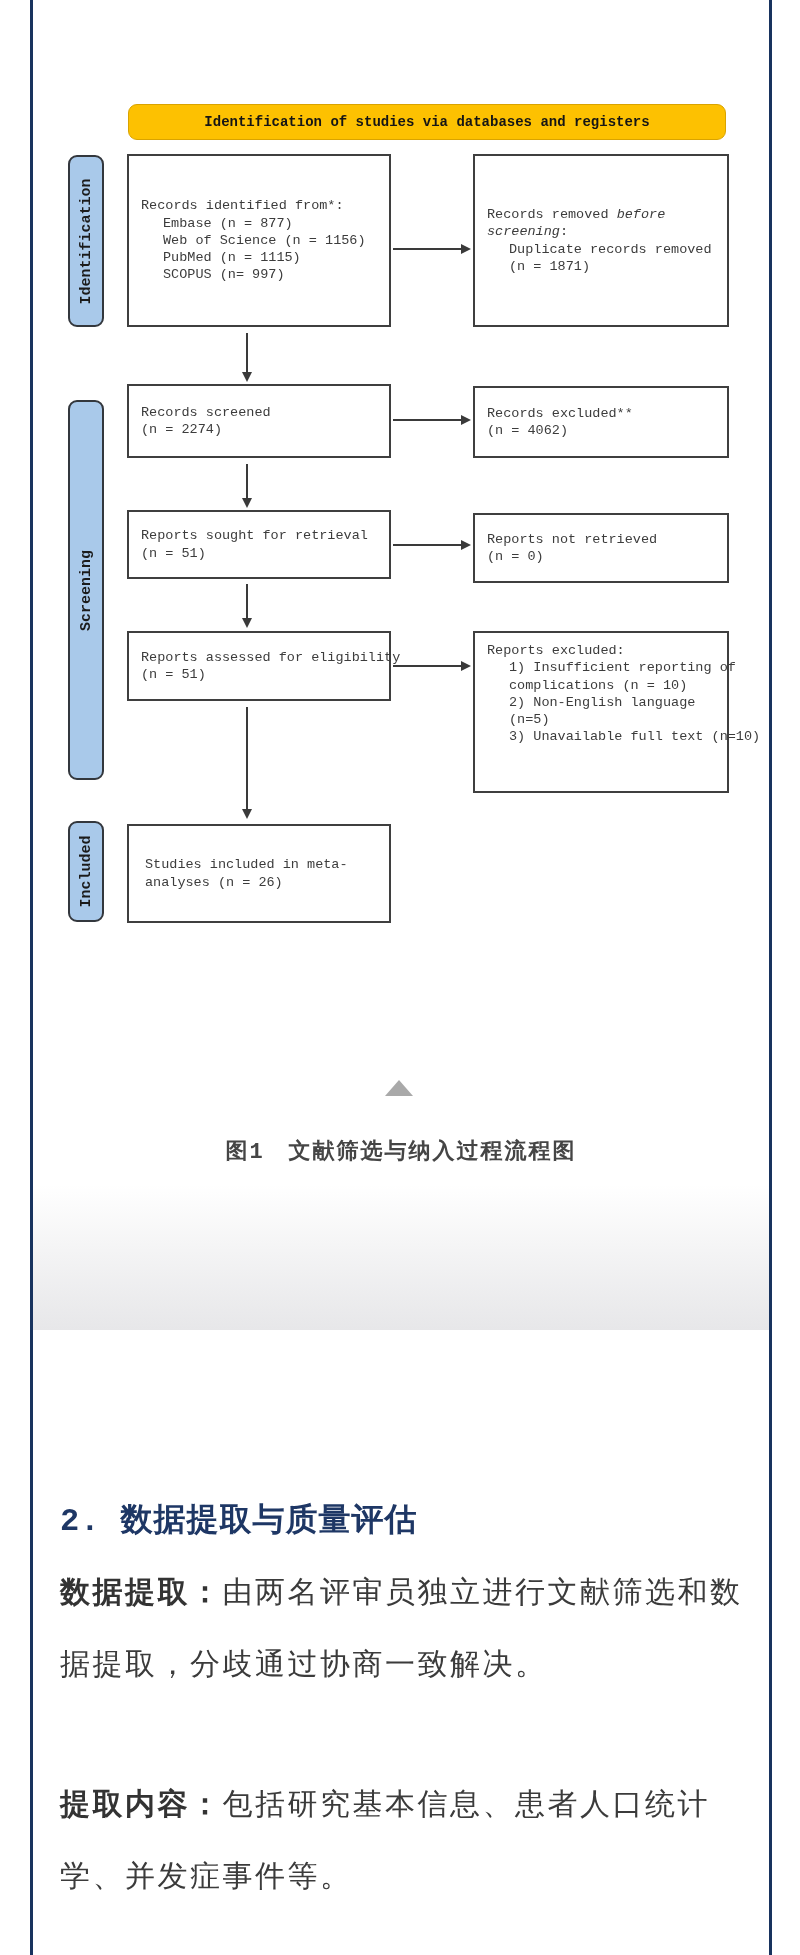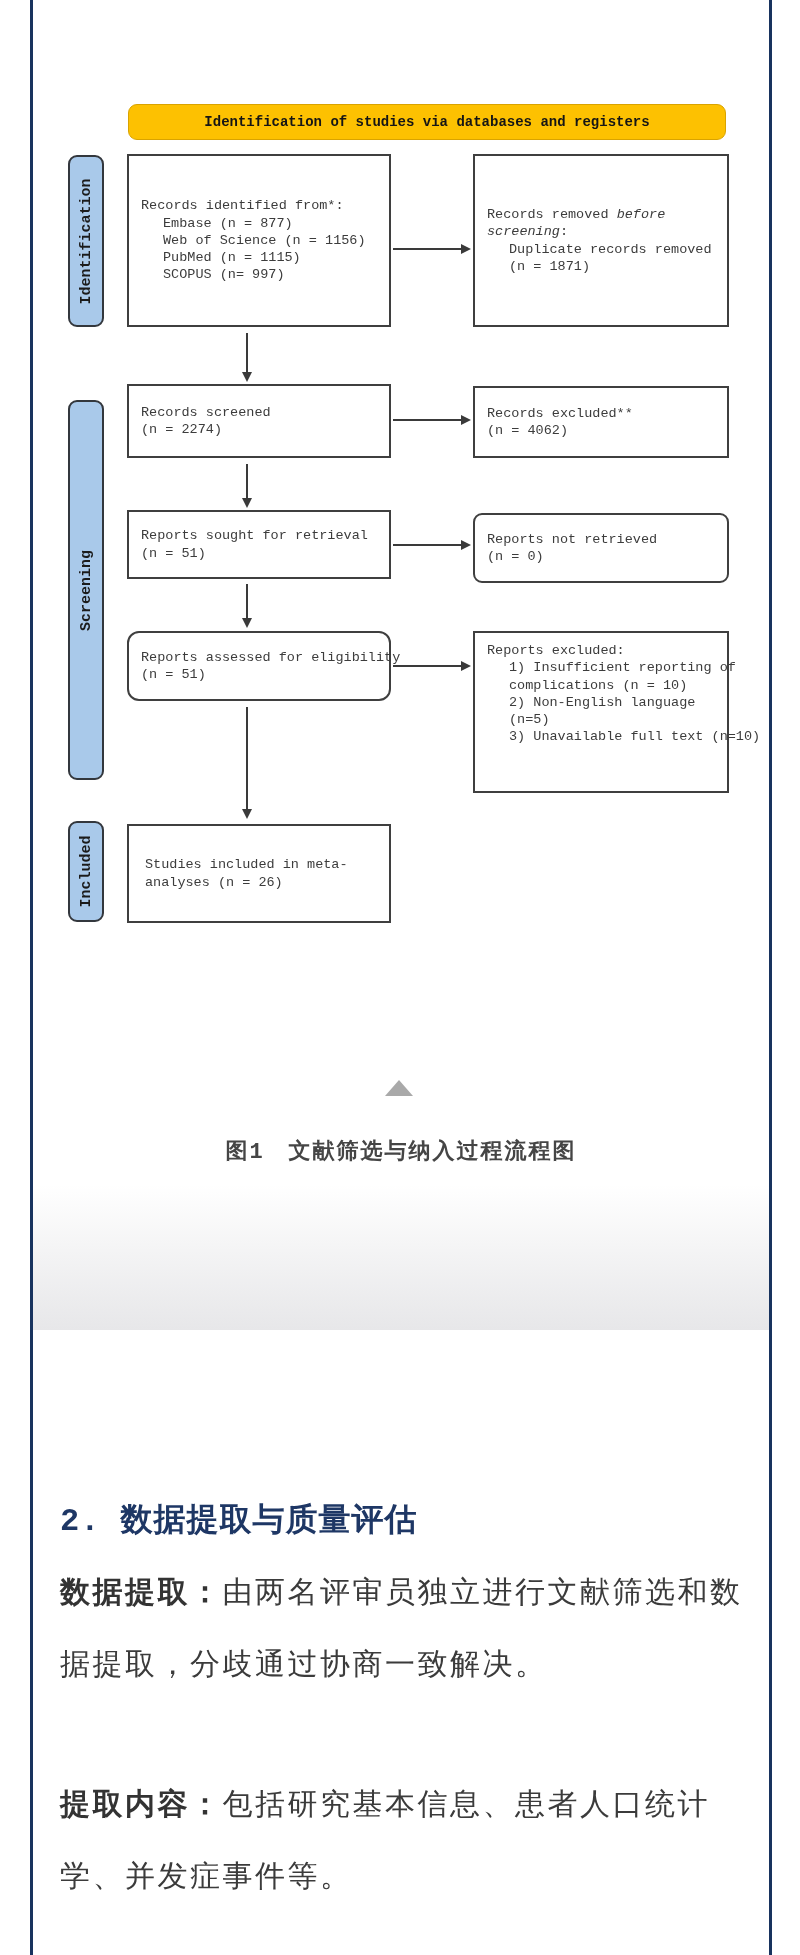--- a/index.html
+++ b/index.html
@@ -42,22 +42,22 @@
   .fbox.top-align { justify-content:flex-start; padding-top:9px; }
   .bx-line { white-space:nowrap; }
   .bx-line.ind { padding-left:22px; }
   .bx-line .italic { font-style:italic; }
 
   #box-identified { left:127px; top:154px; width:264px; height:173px; }
   #box-removed    { left:473px; top:154px; width:256px; height:173px;padding-left:12px; }
   #box-screened   { left:127px; top:384px; width:264px; height:74px;  }
   #box-excluded   { left:473px; top:386px; width:256px; height:72px;  }
   #box-sought     { left:127px; top:510px; width:264px; height:69px;  }
-  #box-notretrieved { left:473px; top:513px; width:256px; height:70px;border-radius:9px; }
-  #box-assessed   { left:127px; top:631px; width:264px; height:70px;border-radius:12px;  }
+  #box-notretrieved { left:473px; top:513px; width:256px; height:70px; }
+  #box-assessed   { left:127px; top:631px; width:264px; height:70px;  }
   #box-reportsexcluded { left:473px; top:631px; width:256px; height:162px; }
   #box-included   { left:127px; top:824px; width:264px; height:99px;padding-left:16px;  }
 
   .ah { position:absolute; height:0; border-top:2px solid #3a3a3a; }
   .ah::after {
     content:""; position:absolute; right:-9px; top:-6px; width:0; height:0;
     border-left:10px solid #3a3a3a; border-top:5px solid transparent; border-bottom:5px solid transparent;
   }
   .av { position:absolute; width:2px; background:#3a3a3a; }
   .av::after {

